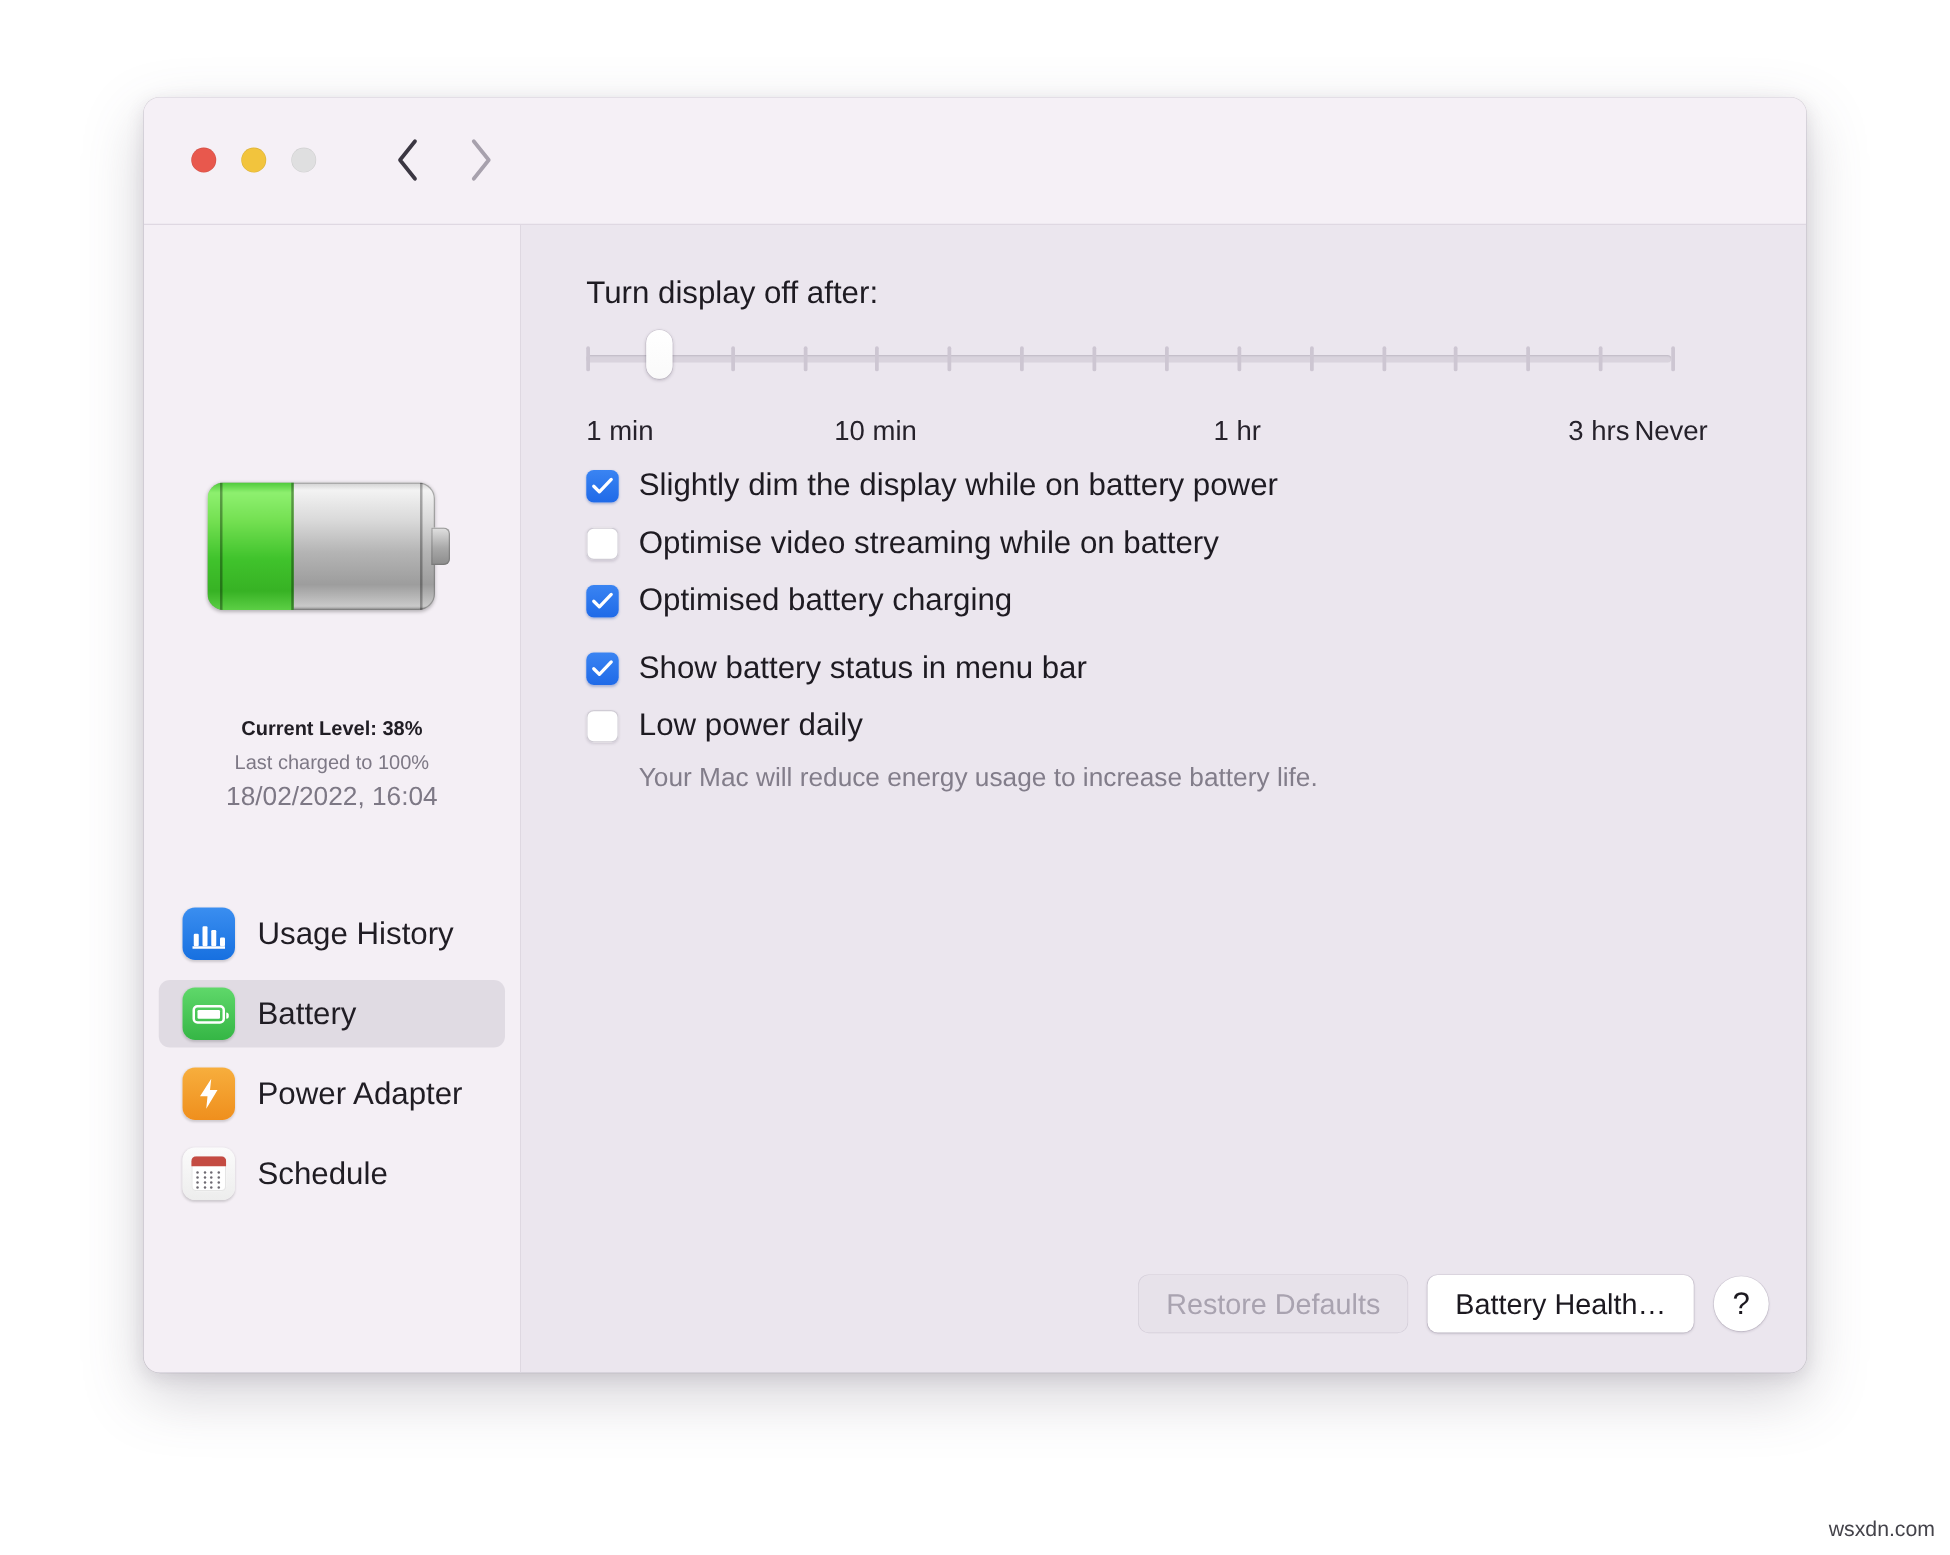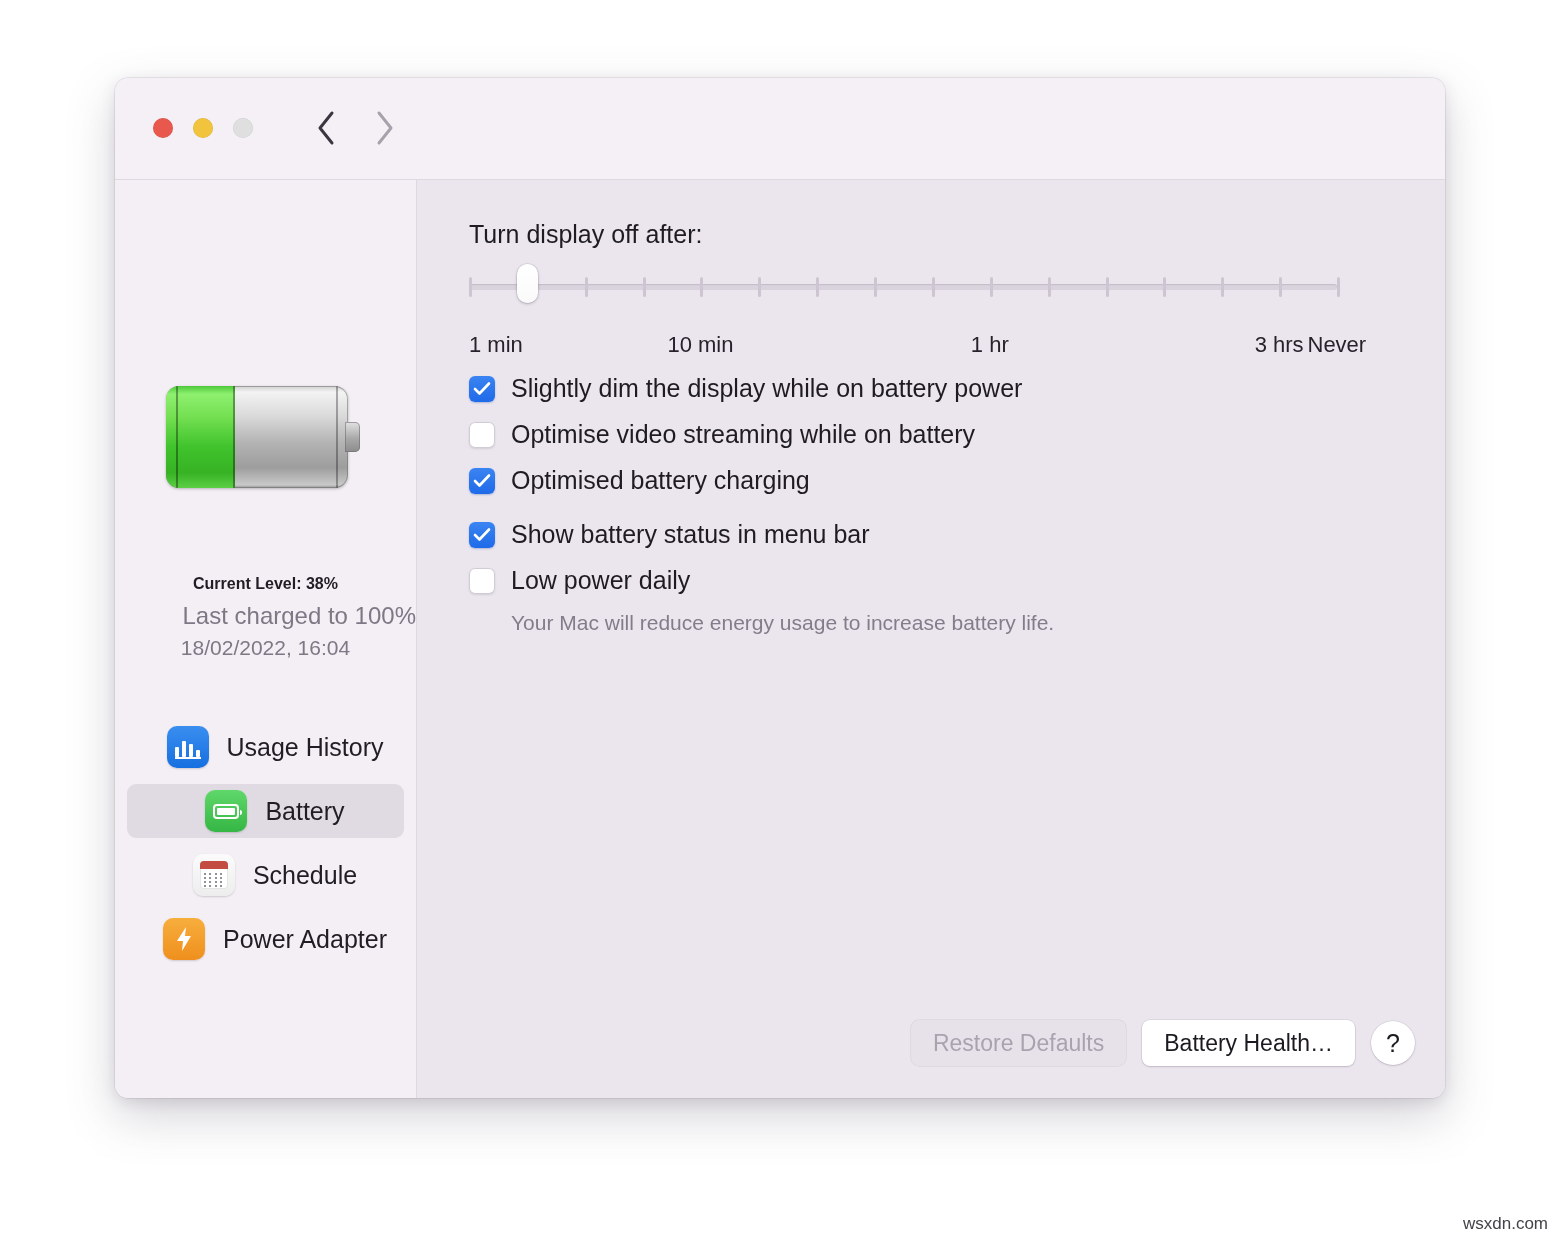--- a/index.html
+++ b/index.html
@@ -193,24 +193,23 @@
     top: 395px;
     text-align: center;
   }
   #current-level {
     font-size: 16px;
     font-weight: bold;
     color: #201d24;
     margin-bottom: 9px;
   }
   #last-charged {
-    font-size: 24px;
+    font-size: 16px;
     color: #7d7885;
     margin-bottom: 6px;
-    text-align: right;
   }
   #charged-date {
     font-size: 21px;
     color: #7d7885;
   }
 
   
   #sidebar-nav {
     position: absolute;
     left: 12px;
@@ -219,21 +218,20 @@
   }
   .nav-item {
     display: flex;
     align-items: center;
     height: 54px;
     padding-left: 19px;
     border-radius: 9px;
     box-sizing: border-box;
     margin-bottom: 10px;
     cursor: default;
-    justify-content: center;
   }
   .nav-item.selected { background: #e0dbe3; }
   .nav-item .navicon {
     width: 42px; height: 42px;
     border-radius: 10px;
     flex: none;
     position: relative;
     display: flex;
     align-items: center;
     justify-content: center;
@@ -510,20 +508,29 @@
         <div class="nav-item selected">
           <div class="navicon ic-battery">
             <div class="shell">
                 <i></i>
               </div>
           </div>
           <div class="navlabel">Battery</div>
         </div>
 
         <div class="nav-item">
+          <div class="navicon ic-power">
+            <svg width="20" height="26" viewBox="0 0 20 26">
+              <path d="M12 1 L3 15 H9 L8 25 L17 10 H11 Z" fill="#ffffff"></path>
+            </svg>
+          </div>
+          <div class="navlabel">Power Adapter</div>
+        </div>
+
+        <div class="nav-item">
           <div class="navicon ic-schedule">
             <div class="cal">
               <div class="top"></div>
               <div class="dots">
                 <s></s>
                   <s></s>
                   <s></s>
                   <s></s>
                 <s></s>
                   <s></s>
@@ -534,29 +541,20 @@
                   <s></s>
                   <s></s>
                 <s></s>
                   <s></s>
                   <s></s>
                   <s></s>
               </div>
             </div>
           </div>
           <div class="navlabel">Schedule</div>
-        </div>
-
-        <div class="nav-item">
-          <div class="navicon ic-power">
-            <svg width="20" height="26" viewBox="0 0 20 26">
-              <path d="M12 1 L3 15 H9 L8 25 L17 10 H11 Z" fill="#ffffff"></path>
-            </svg>
-          </div>
-          <div class="navlabel">Power Adapter</div>
         </div>
 
       </div>
     </div>
 
     <div id="content">
       <div id="content-inner">
 
         <div id="slider-label">Turn display off after:</div>
 

